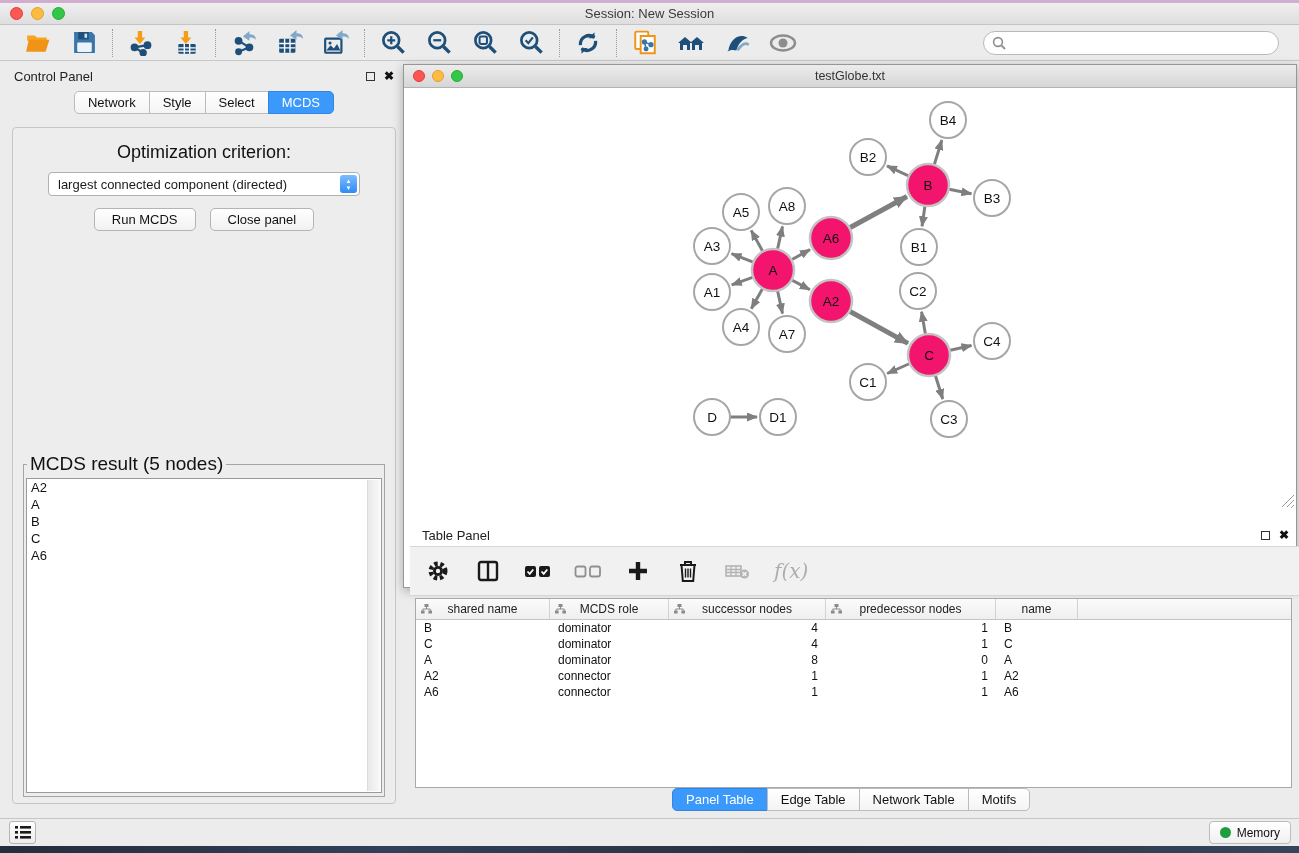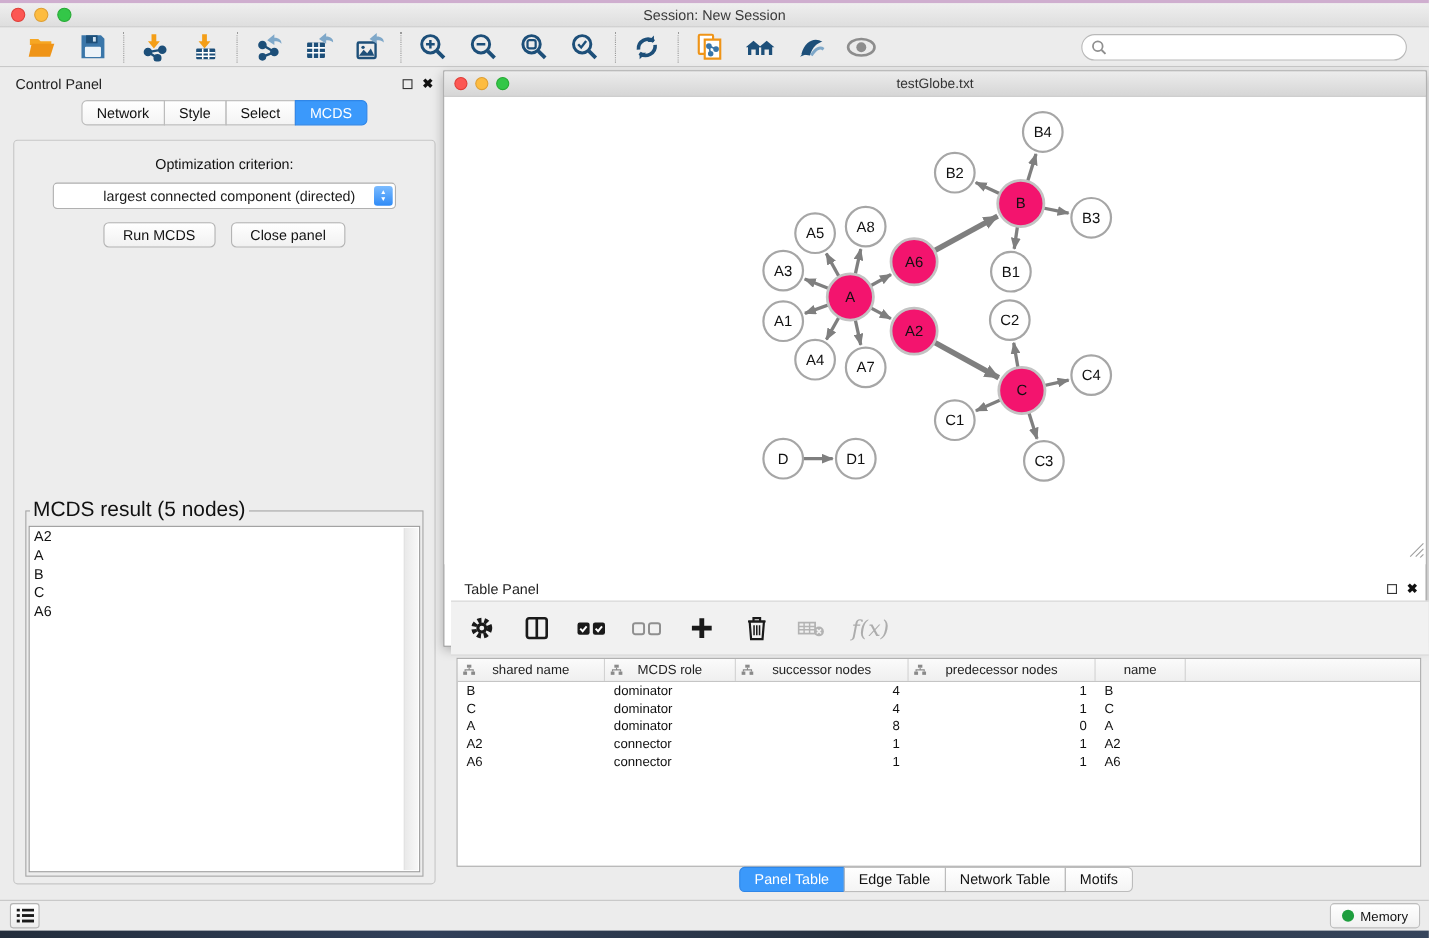--- a/index.html
+++ b/index.html
@@ -51,25 +51,25 @@
     background:linear-gradient(#ffffff,#f4f4f4); border:1px solid #bcbcbc;
     font-size:13px; padding:3px 13px; margin-left:-1px; color:#111; cursor:default;
   }
   .jtab:first-child { border-radius:5px 0 0 5px; margin-left:0; }
   .jtab:last-child { border-radius:0 5px 5px 0; }
   .jtab.selected { background:#3b99fb; border-color:#2f86e8; color:#fff; }
   #cp-box {
     position:absolute; left:8px; right:8px; top:66px; bottom:14px;
     background:#ededed; border:1px solid #c6c6c6; border-radius:4px;
   }
-  #opt-label { text-align:center; font-size:13px; margin-top:14px; color:#111; }
+  #opt-label { text-align:center; font-size:18px; margin-top:14px; color:#111; }
   #criterion {
     position:relative; margin:9px auto 0; width:312px; height:24px;
     background:#fff; border:1px solid #b0b0b0; border-radius:4px;
-    font-size:13px; display:flex; align-items:center; padding-left:9px; cursor:default;justify-content:center;
+    font-size:13px; display:flex; align-items:center; padding-left:9px; cursor:default;
   }
   #criterion .stepper {
     position:absolute; right:2px; top:2px; width:17px; height:18px; border-radius:3px;
     background:linear-gradient(#7cbcff,#2f8bf7);
     color:#fff; font-size:6px; line-height:6px;
     display:flex; flex-direction:column; align-items:center; justify-content:center; gap:1px;
   }
   #cp-buttons { display:flex; justify-content:center; gap:14px; margin-top:12px; }
   .jbutton {
     background:linear-gradient(#ffffff,#f1f1f1); border:1px solid #b4b4b4; border-radius:5px;

